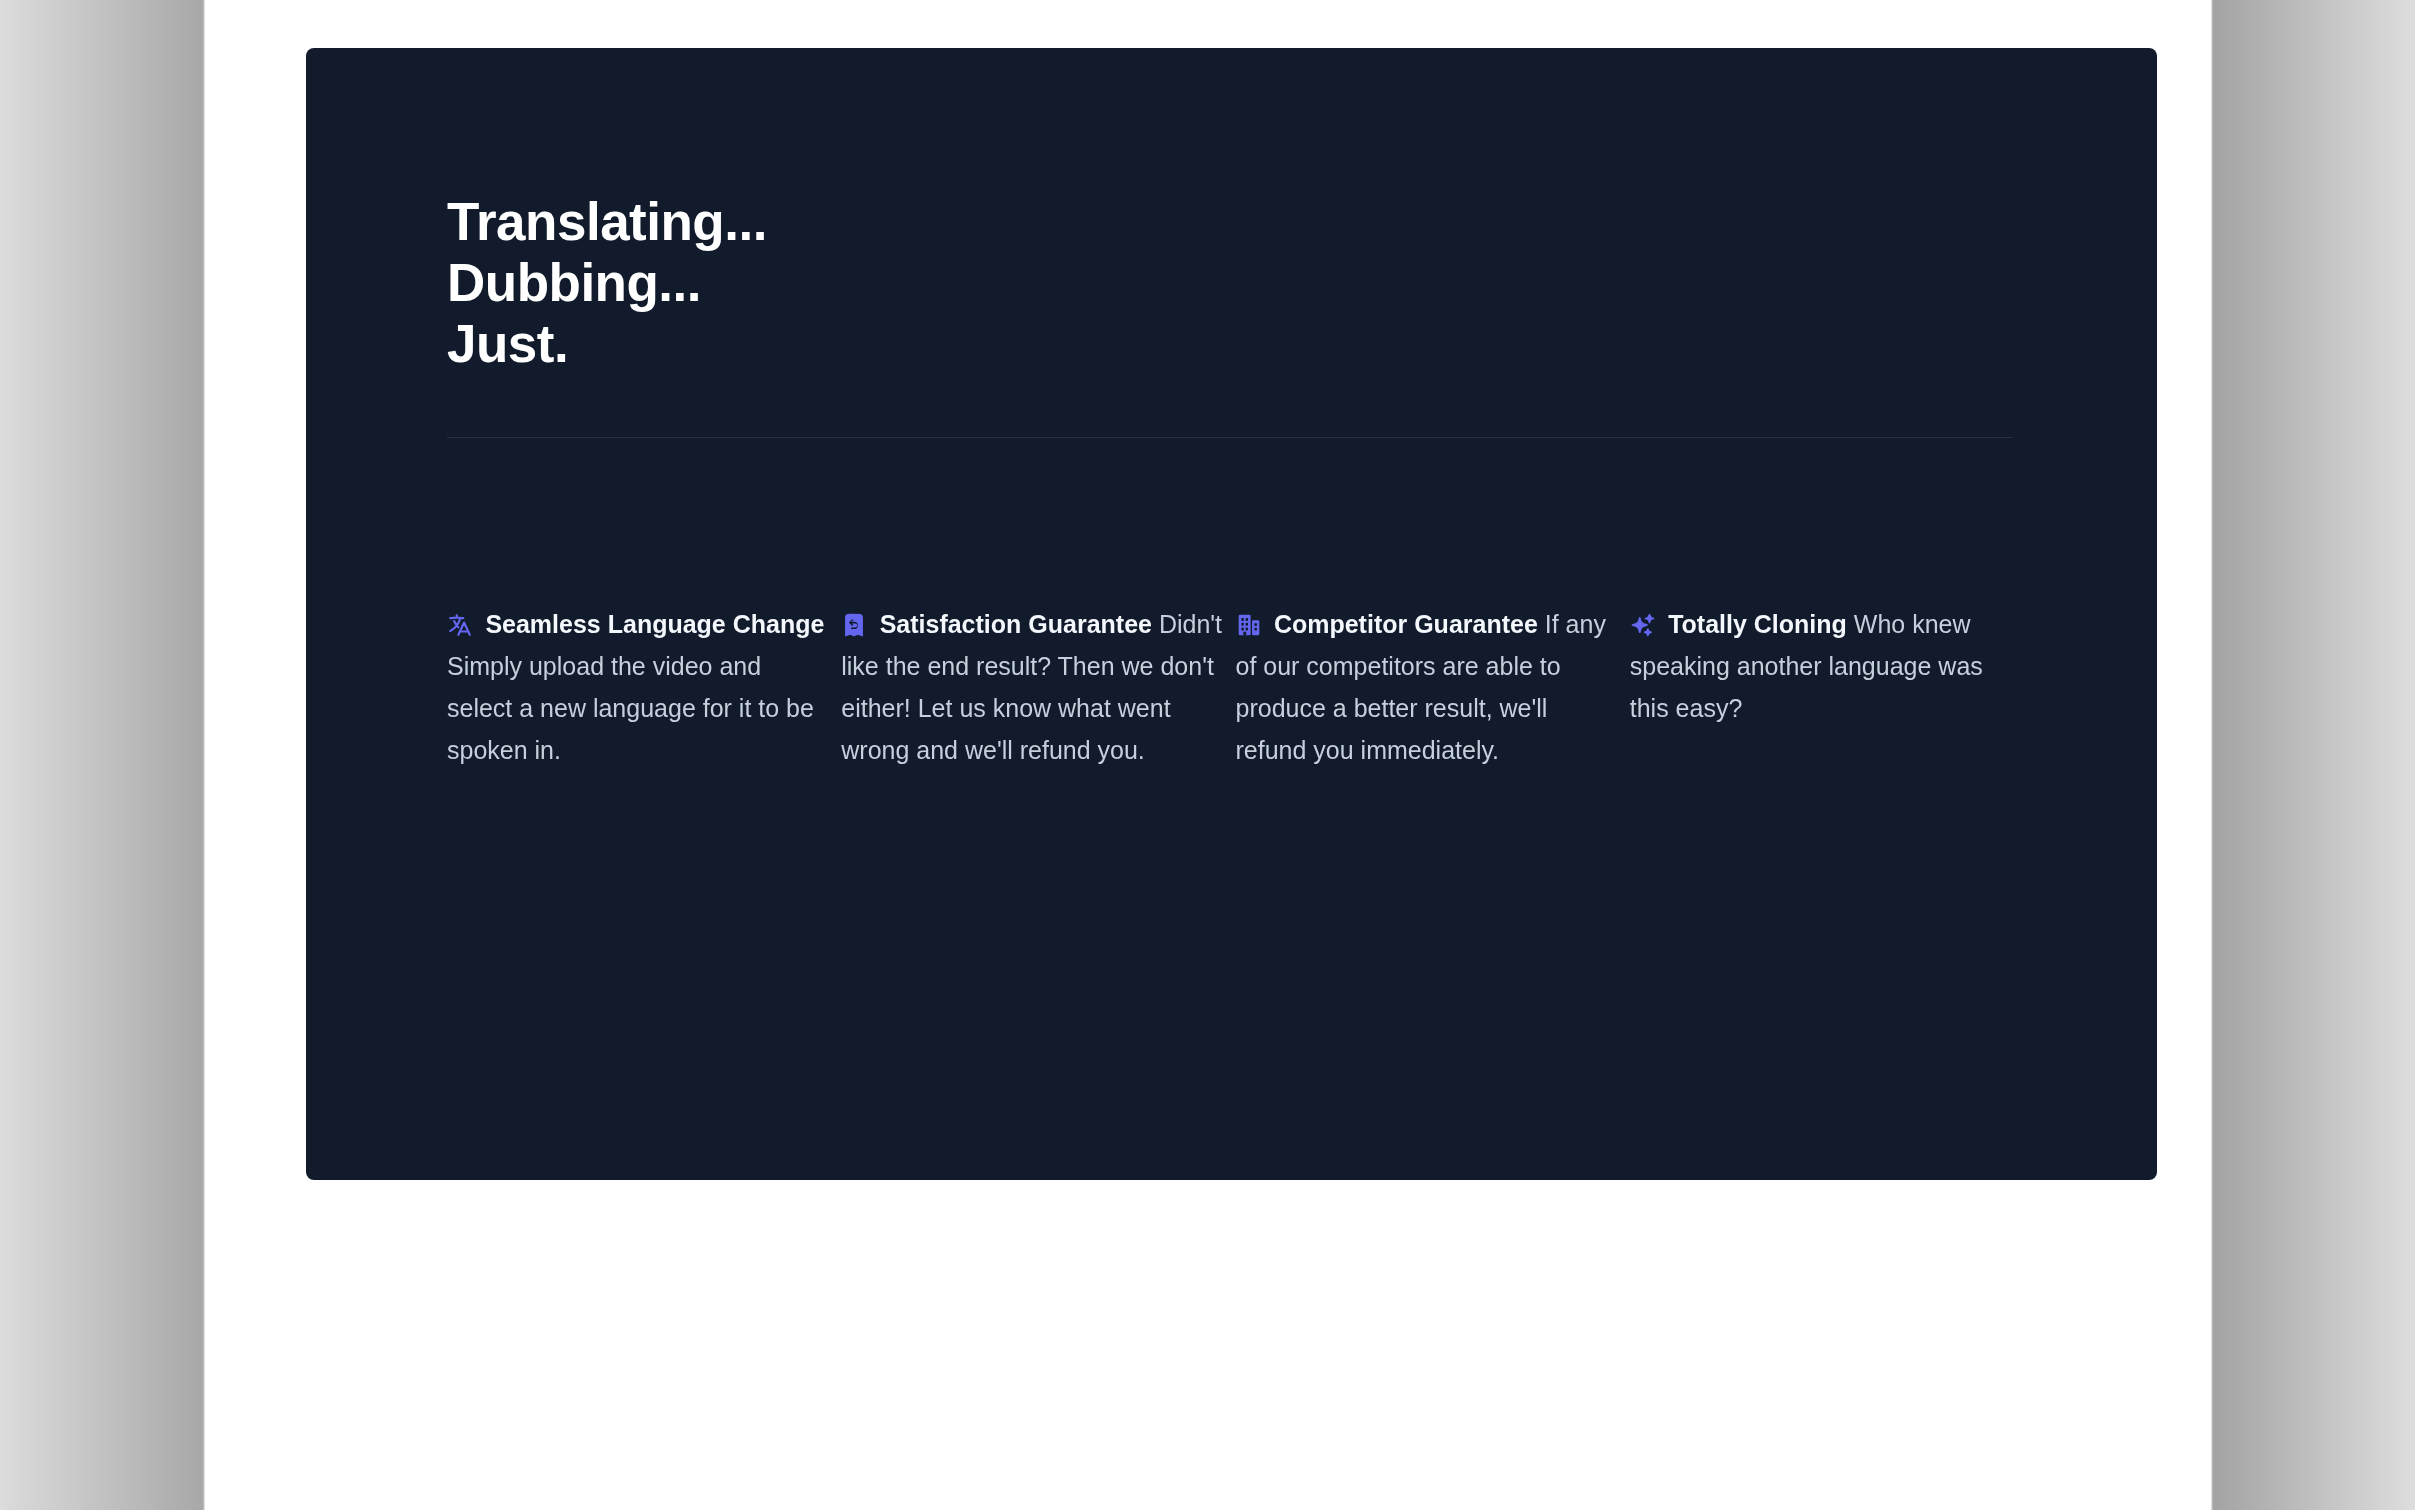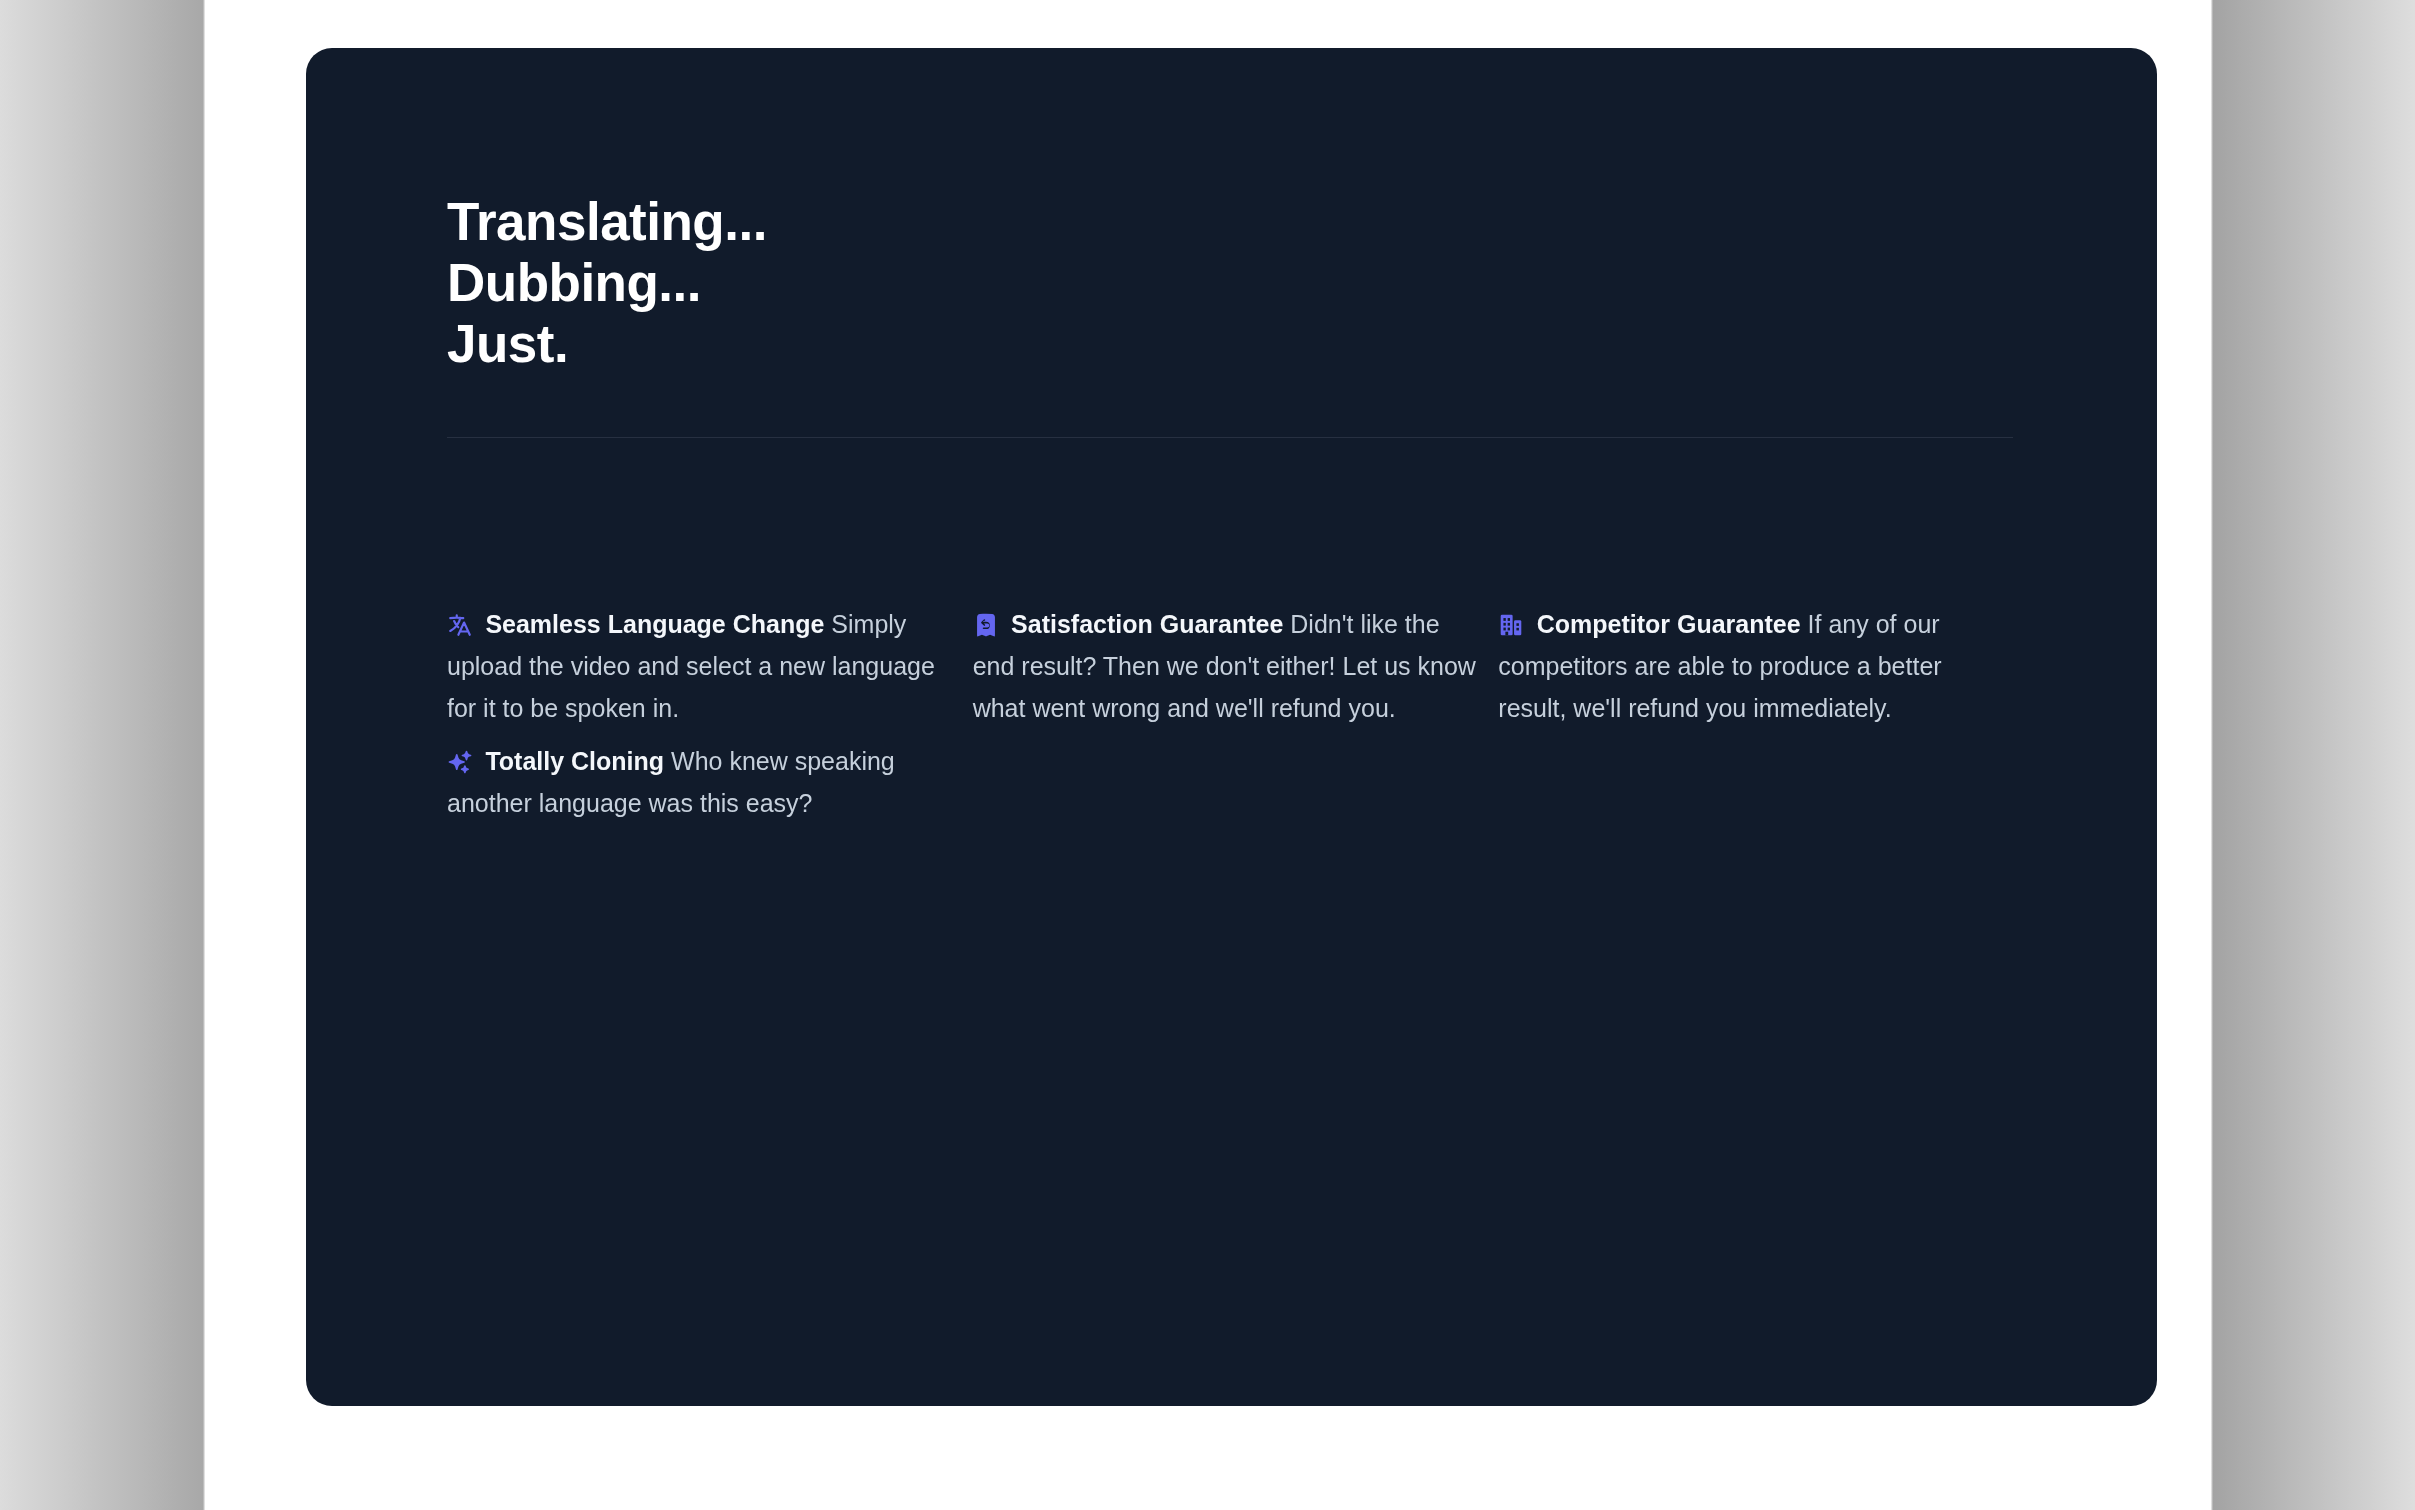--- a/index.html
+++ b/index.html
@@ -13,23 +13,23 @@
   body{
     font-family:"Liberation Sans","DejaVu Sans",sans-serif;
     background:linear-gradient(90deg,
       #dcdcdc 0%, #a8a8a8 8.4%,
       #ffffff 8.5%, #ffffff 91.5%,
       #a3a3a3 91.6%, #dedede 100%);
   }
   .card{
     position:absolute;
     left:306px; top:48px;
-    width:1851px; height:1358px;
+    width:1851px; height:1132px;
     background:var(--card-bg);
-    border-radius:26px;
+    border-radius:8px;
     padding:143px 144px 124px 141px;
   }
   .hero-title{
     color:#ffffff;
     font-size:53px;
     font-weight:700;
     line-height:61px;
     letter-spacing:-0.5px;
   }
   .hero-title .t-line{display:block;}
@@ -44,21 +44,21 @@
   .divider{
     margin-top:63px;
     border:none;
     border-top:1px solid #273041;
     height:0;
     width:100%;
   }
   .features{
     margin-top:165px;
     display:grid;
-    grid-template-columns:1fr 1fr 1fr;
+    grid-template-columns:1fr 1fr 1fr 1fr;
     column-gap:88px;
     row-gap:49px;
     gap:11px;
   }
   .feature{
     font-size:25px;
     line-height:42px;
     color:var(--text-dim);
     font-weight:400;
   }

